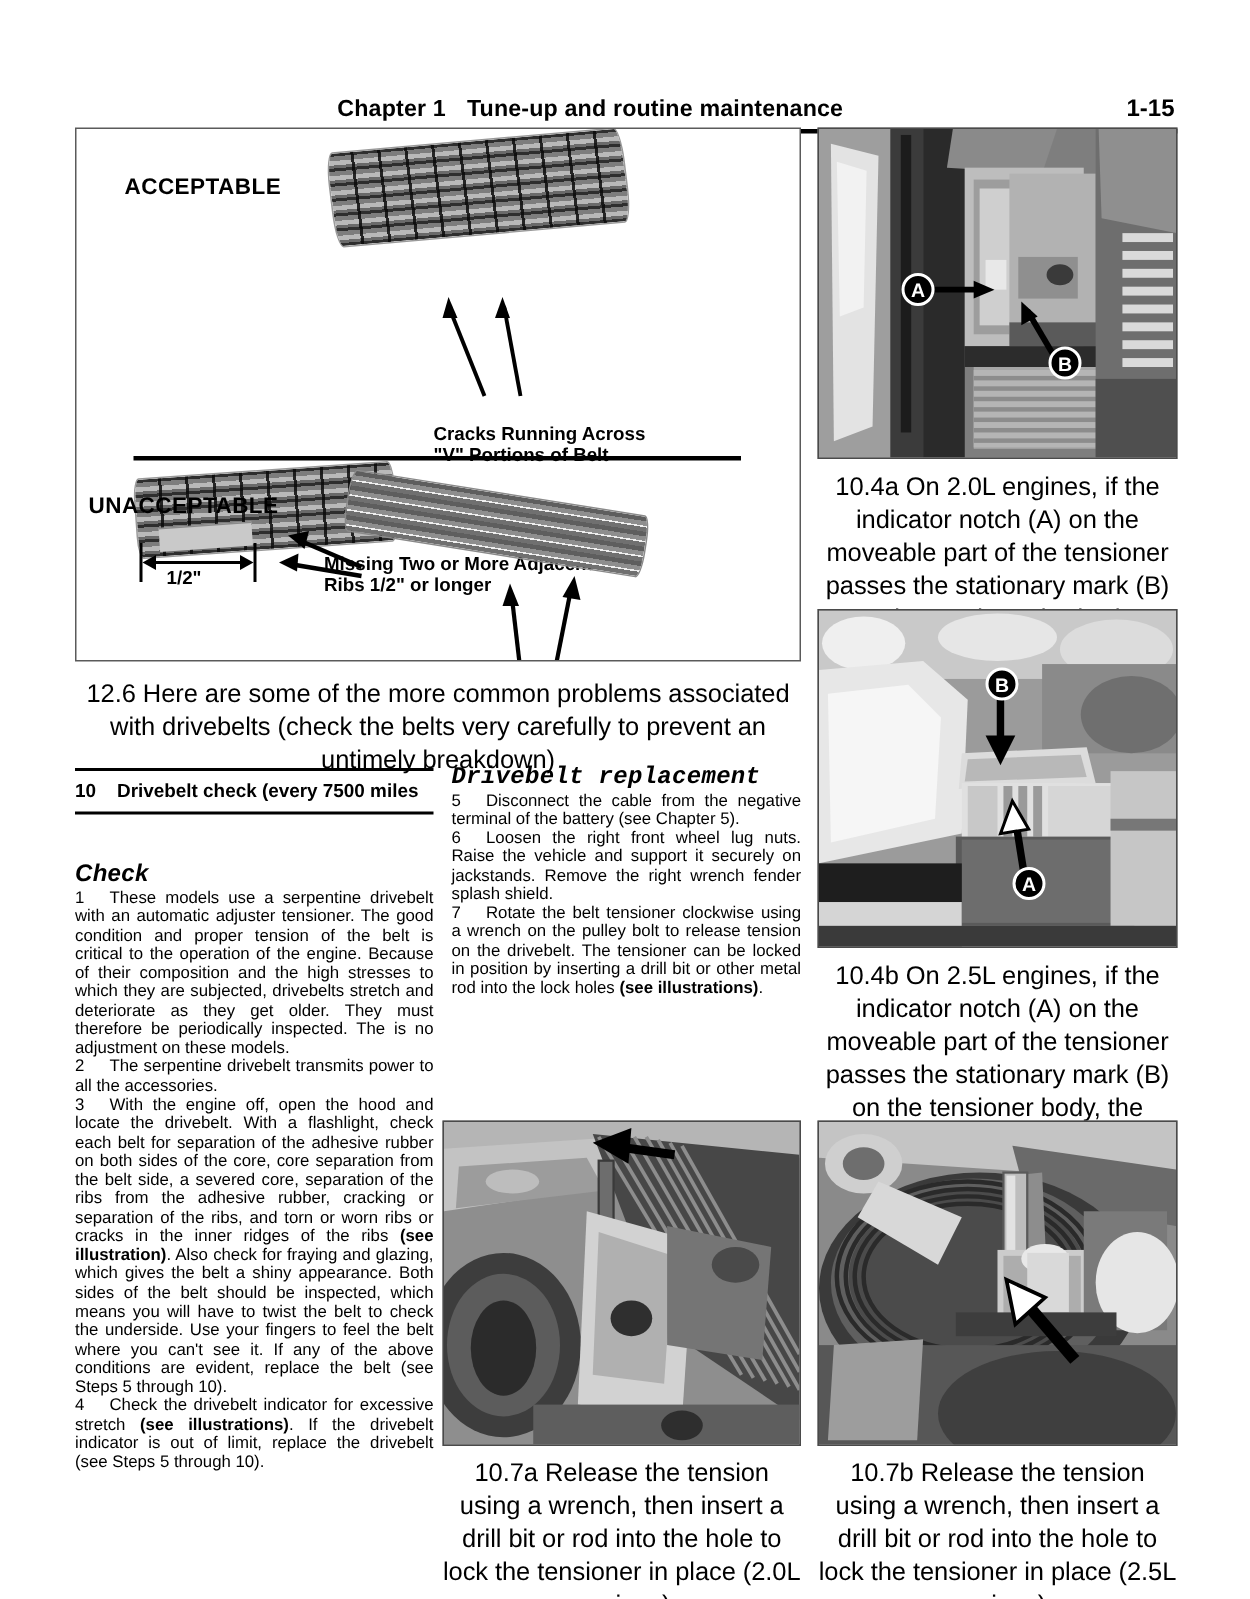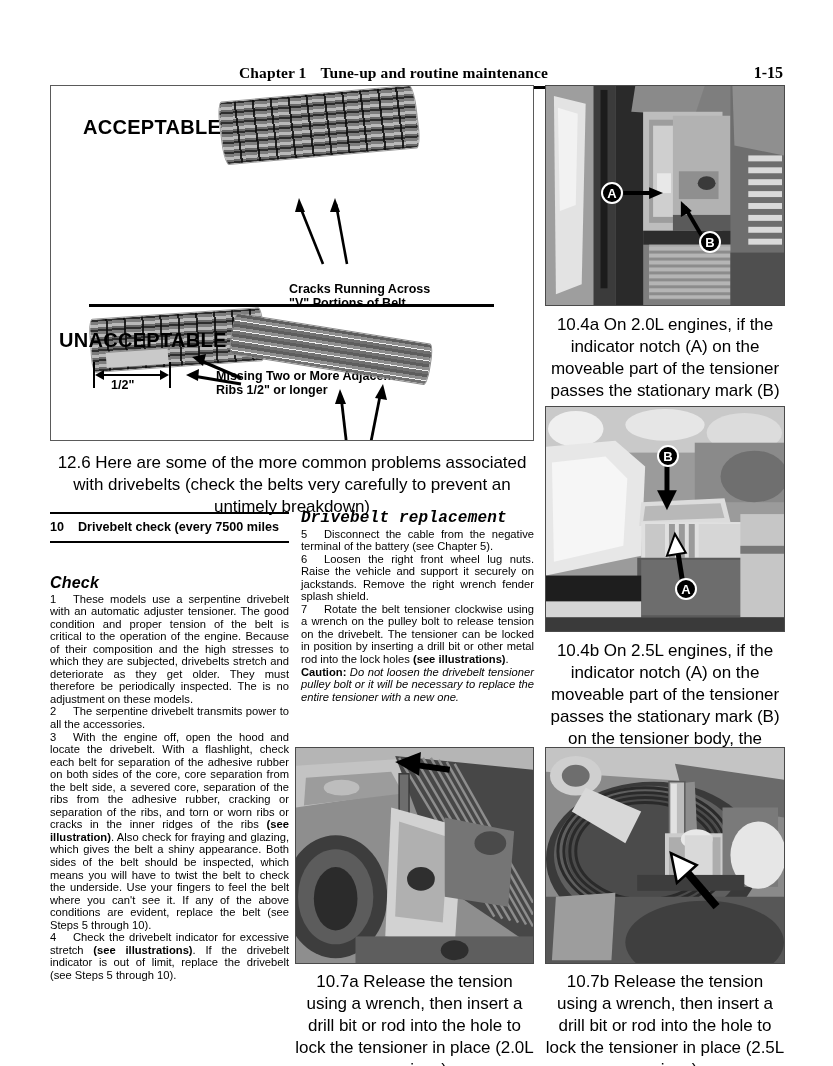--- a/index.html
+++ b/index.html
@@ -16,21 +16,20 @@
     overflow: hidden;
   }
 
   
   #page-header {
     position: absolute;
     left: 50px;
     top: 40px;
     width: 735px;
     height: 34px;
-    font-family: Liberation Serif, serif;
   }
   .hdr-row {
     display: flex;
     align-items: baseline;
     justify-content: space-between;
     padding: 0 2px 3px 2px;
   }
   .hdr-center {
     flex: 1;
     text-align: center;
@@ -58,21 +57,21 @@
     top: 85px;
     width: 484px;
     height: 356px;
     border: 1px solid #5a5a5a;
     background: #fff;
     box-sizing: border-box;
     overflow: hidden;
   }
   .belt-label {
     position: absolute;
-    font-size: 20px;
+    font-size: 15px;
     font-weight: bold;
     letter-spacing: 0.3px;
   }
   #lbl-acceptable { left: 32px; top: 30px; }
   #lbl-unacceptable { left: 8px; top: 243px; }
 
   .callout-text {
     position: absolute;
     font-size: 12.5px;
     font-weight: bold;
@@ -483,21 +482,20 @@
 
 <div class="col" id="col-middle">
   <div class="sub-head tight">Drivebelt replacement</div>
 
   <p class="para"><span class="num">5</span><span>Disconnect the cable from the negative terminal of the battery (see Chapter 5).</span></p>
 
   <p class="para"><span class="num">6</span><span>Loosen the right front wheel lug nuts. Raise the vehicle and support it securely on jackstands. Remove the right wrench fender splash shield.</span></p>
 
   <p class="para"><span class="num">7</span><span>Rotate the belt tensioner clockwise using a wrench on the pulley bolt to release tension on the drivebelt. The tensioner can be locked in position by inserting a drill bit or other metal rod into the lock holes </span><b>(see illustrations)</b><span>.</span></p>
 
-  <p class="para"><b>Caution:</b><i> Do not loosen the drivebelt tensioner pulley bolt or it will be necessary to replace the entire tensioner with a new one.</i></p>
 </div>
 
 <div class="photo" id="photo-107a">
   <svg class="bg" viewBox="0 0 239 217" preserveAspectRatio="none">
     <rect width="239" height="217" fill="#8e8e8e"></rect>
     <polygon points="0,0 239,0 239,24 0,30" fill="#b5b5b5"></polygon>
     <polygon points="0,18 120,10 135,40 0,60" fill="#c3c3c3"></polygon>
     <polygon points="10,30 96,24 108,46 8,58" fill="#9c9c9c"></polygon>
     <ellipse cx="46" cy="40" rx="18" ry="8" fill="#bdbdbd"></ellipse>
     <g>

